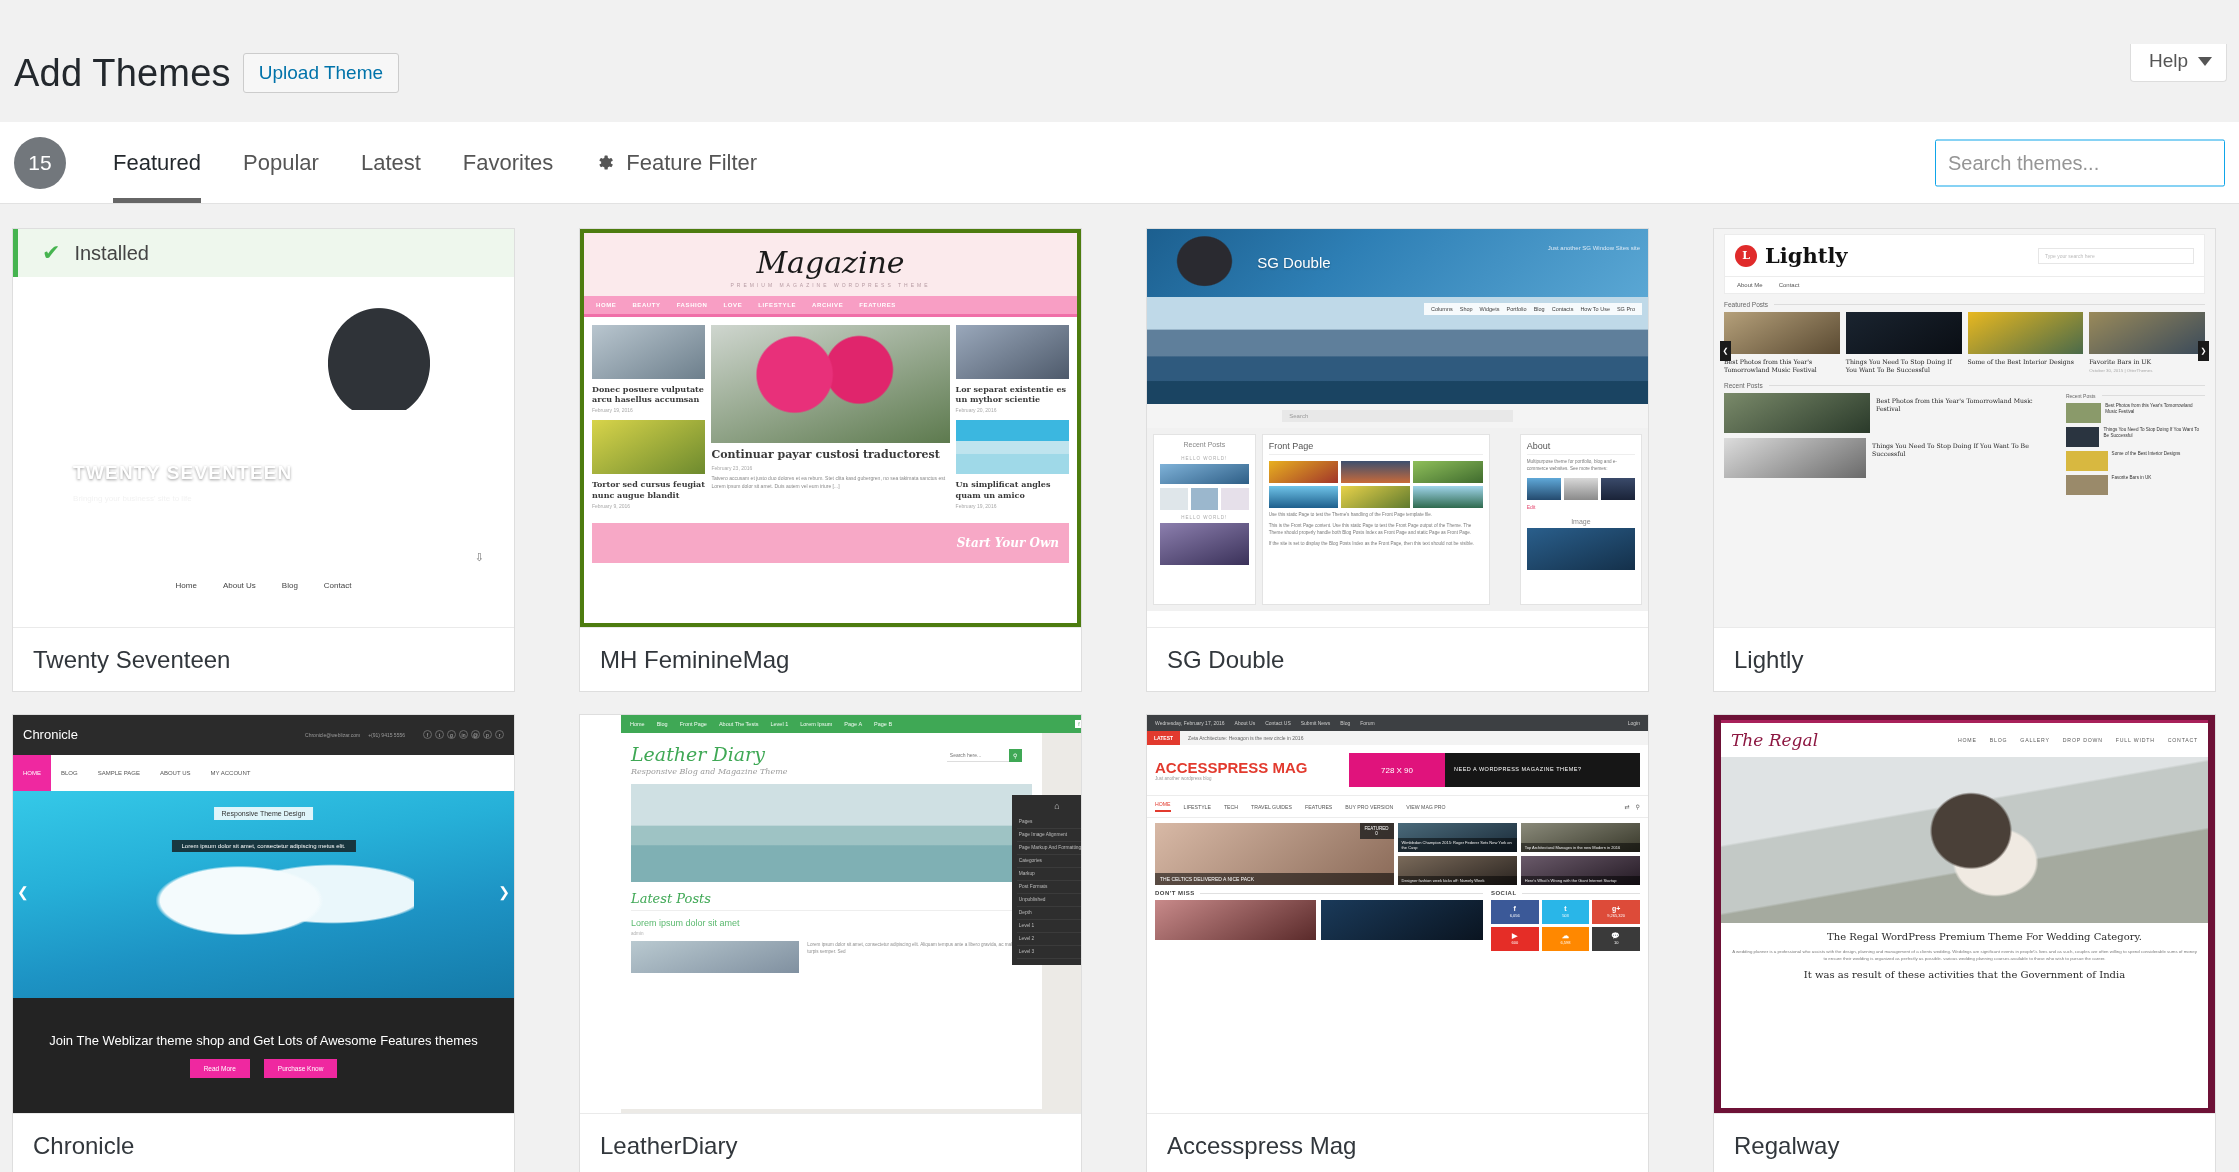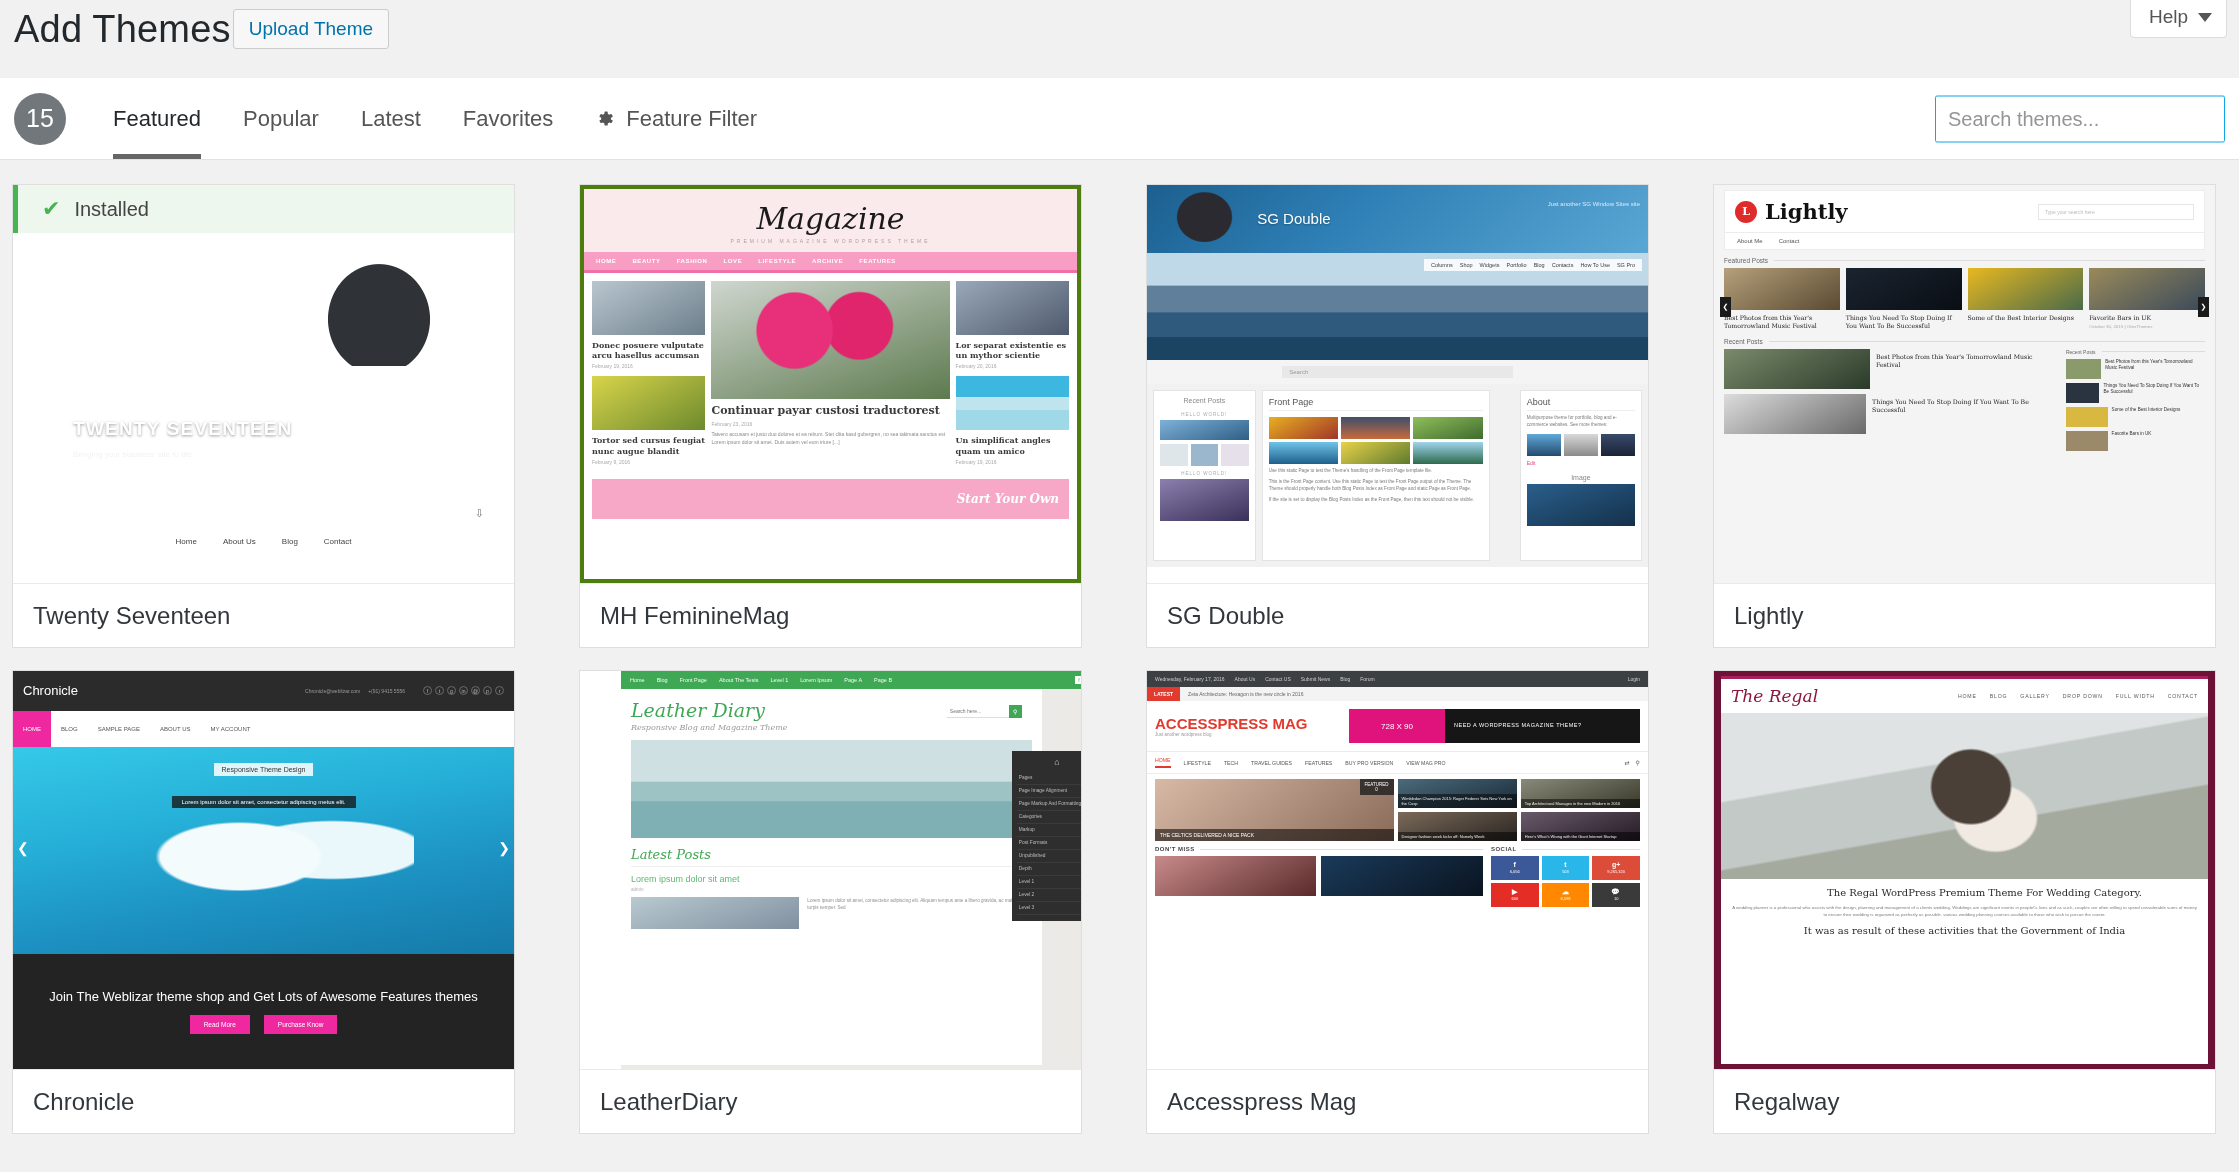--- a/index.html
+++ b/index.html
@@ -19,40 +19,40 @@
     padding: 6px 14px 9px 18px;
     font-size: 19px; color: #555;
     display: flex; align-items: center; gap: 10px;
   }
   .caret-down {
     width: 0; height: 0;
     border-left: 7px solid transparent; border-right: 7px solid transparent;
     border-top: 9px solid #555;
   }
 
-  .title-row { display: flex; align-items: center; gap: 2px; padding: 0 14px; height: 58px; }
+  .title-row { display: flex; align-items: center; gap: 12px; padding: 0 14px; height: 58px; margin-top: 44px; }
   .page-title { font-size: 38px; font-weight: 400; color: #23282d; letter-spacing: .2px; }
   .upload-btn {
     background: #f7f7f7; border: 1px solid #ccc; border-radius: 3px;
     color: #0073aa; font-size: 19px; padding: 8px 15px; cursor: pointer;
     font-family: inherit;
   }
 
   
   .filter-bar {
     background: #fff; border-bottom: 1px solid #e2e2e2;
     height: 82px; margin-top: 16px;
     display: flex; align-items: center; padding: 0 14px;
     position: relative;
   }
   .count-badge {
     width: 52px; height: 52px; border-radius: 50%;
     background: #72777c; color: #fff;
     display: flex; align-items: center; justify-content: center;
-    font-size: 25px; margin-right: 26px;
+    font-size: 21px; margin-right: 26px;
   }
   .filter-links { display: flex; align-items: center; height: 100%; }
   .filter-link {
     font-size: 22px; color: #555; padding: 0 21px;
     height: 100%; display: flex; align-items: center;
     cursor: pointer; position: relative;
   }
   .filter-link.active { color: #23282d; }
   .filter-link.active::after {
     content: ""; position: absolute; left: 21px; right: 21px; bottom: 0;

